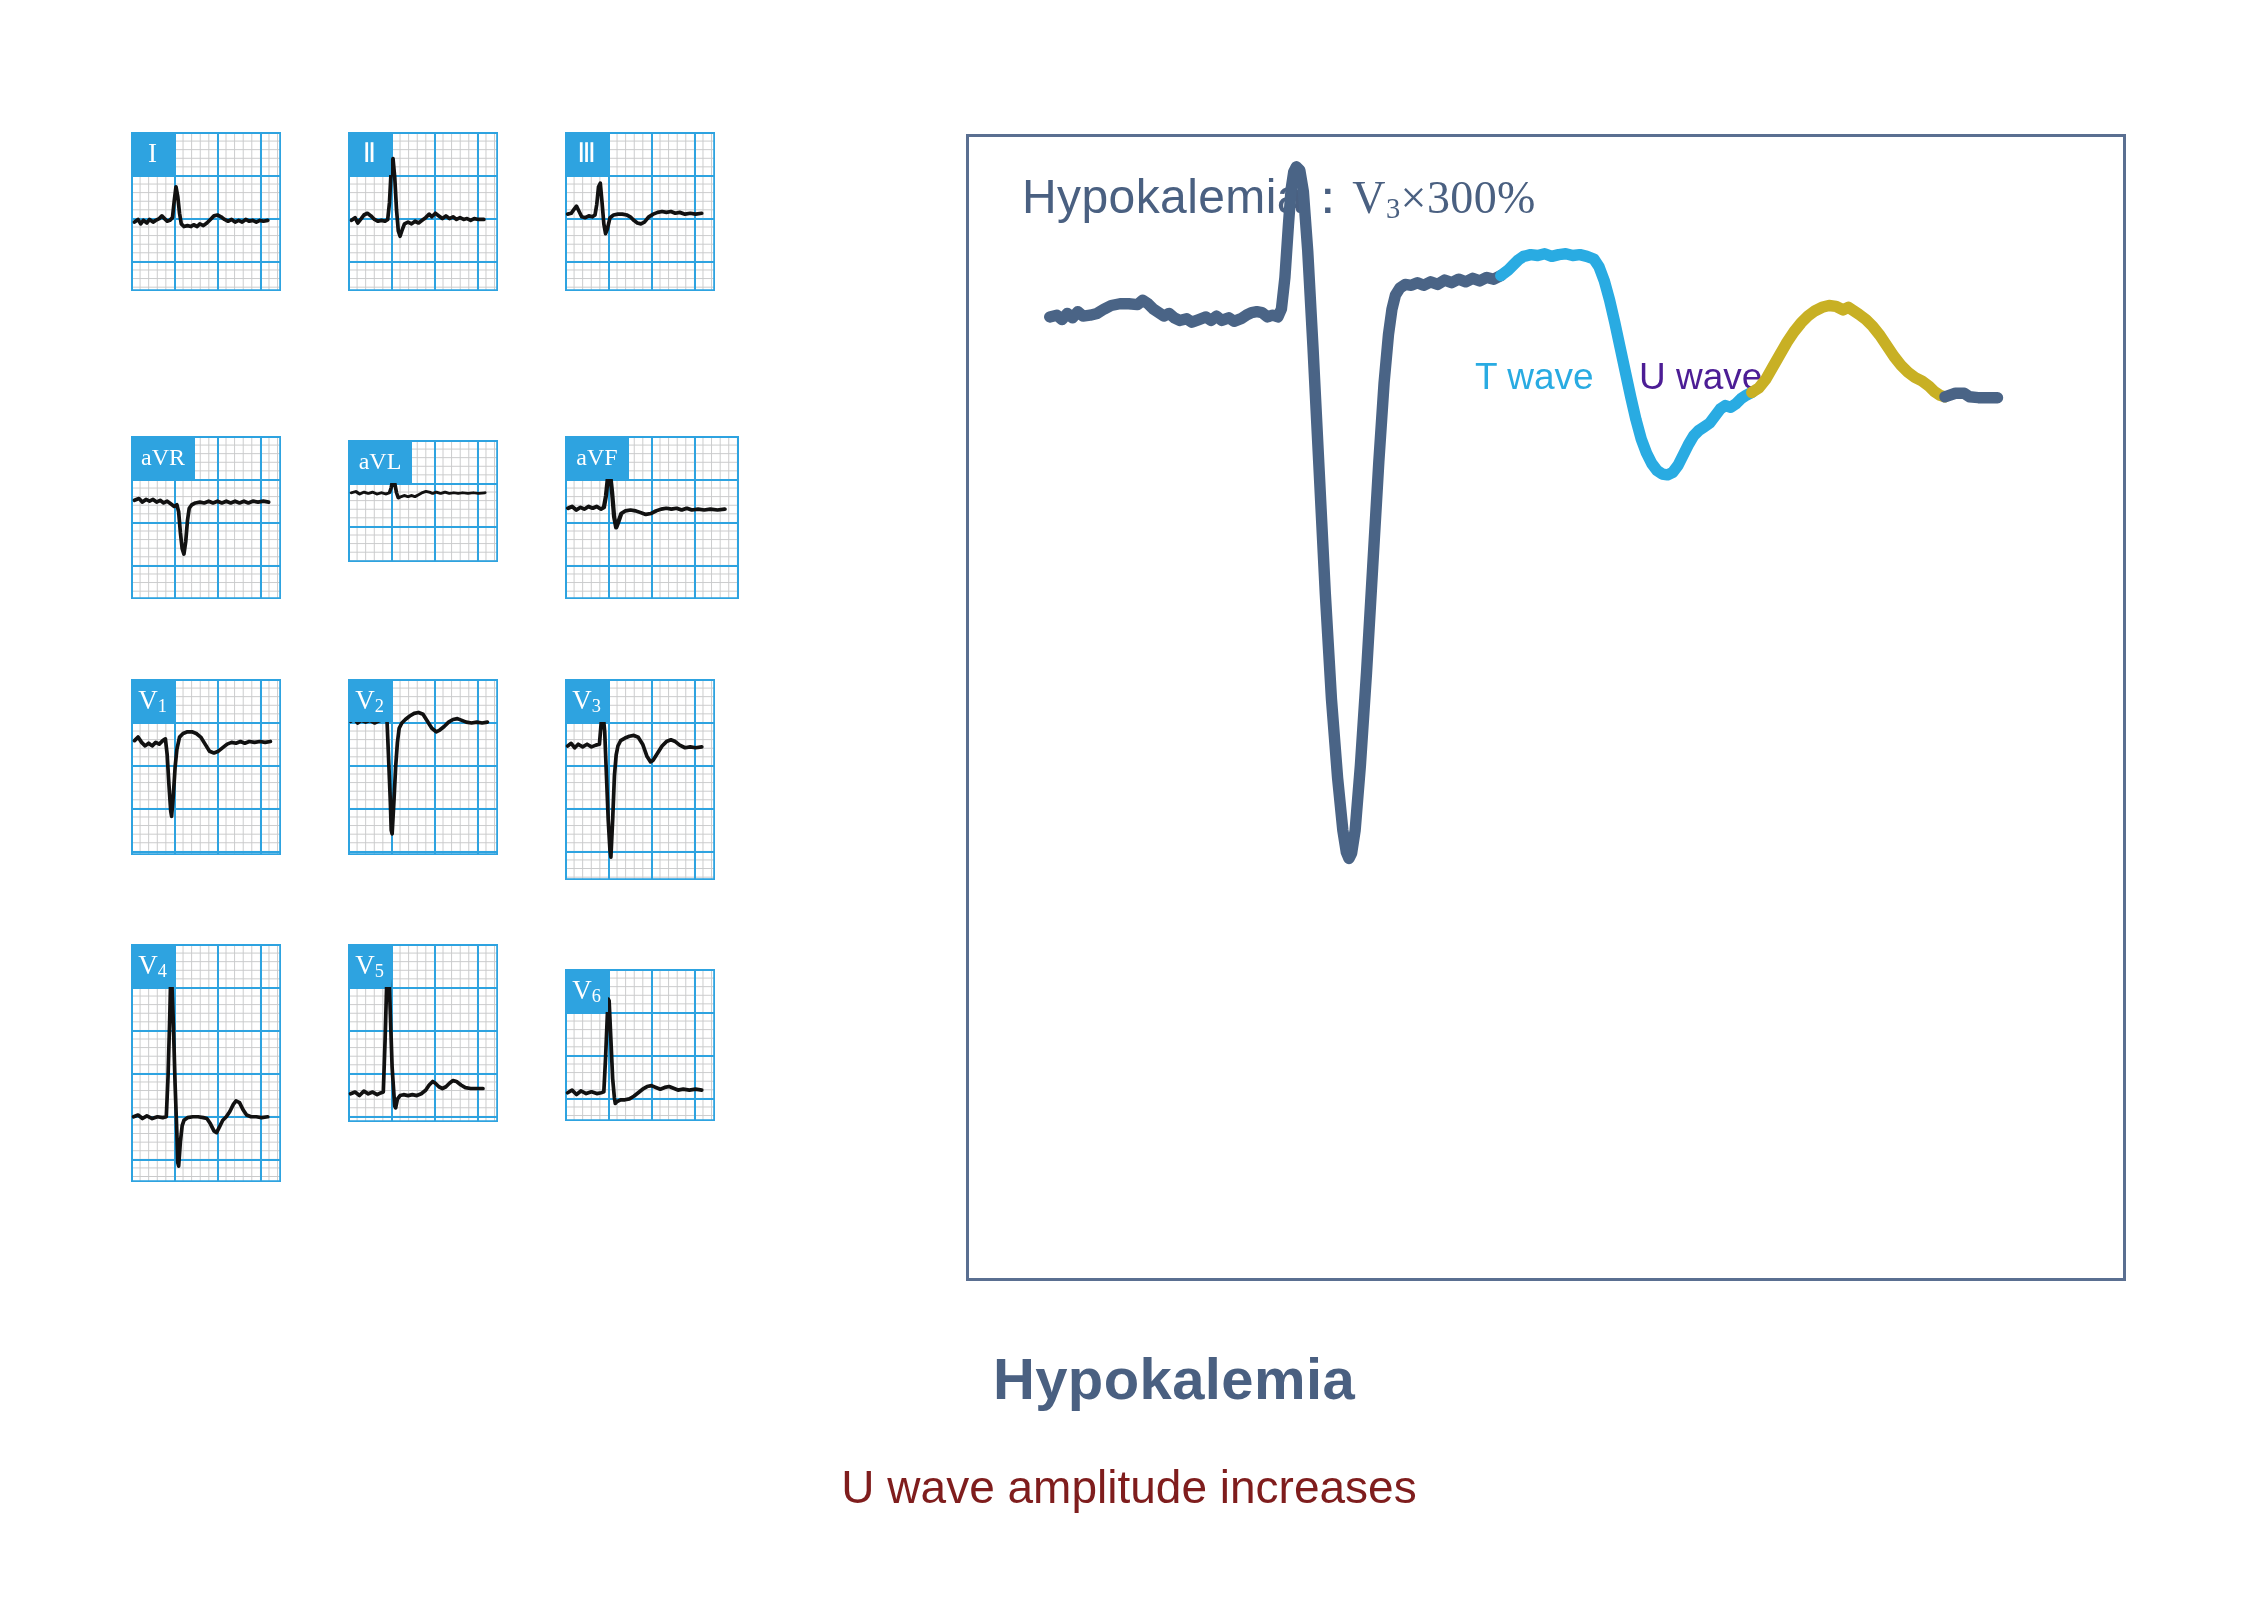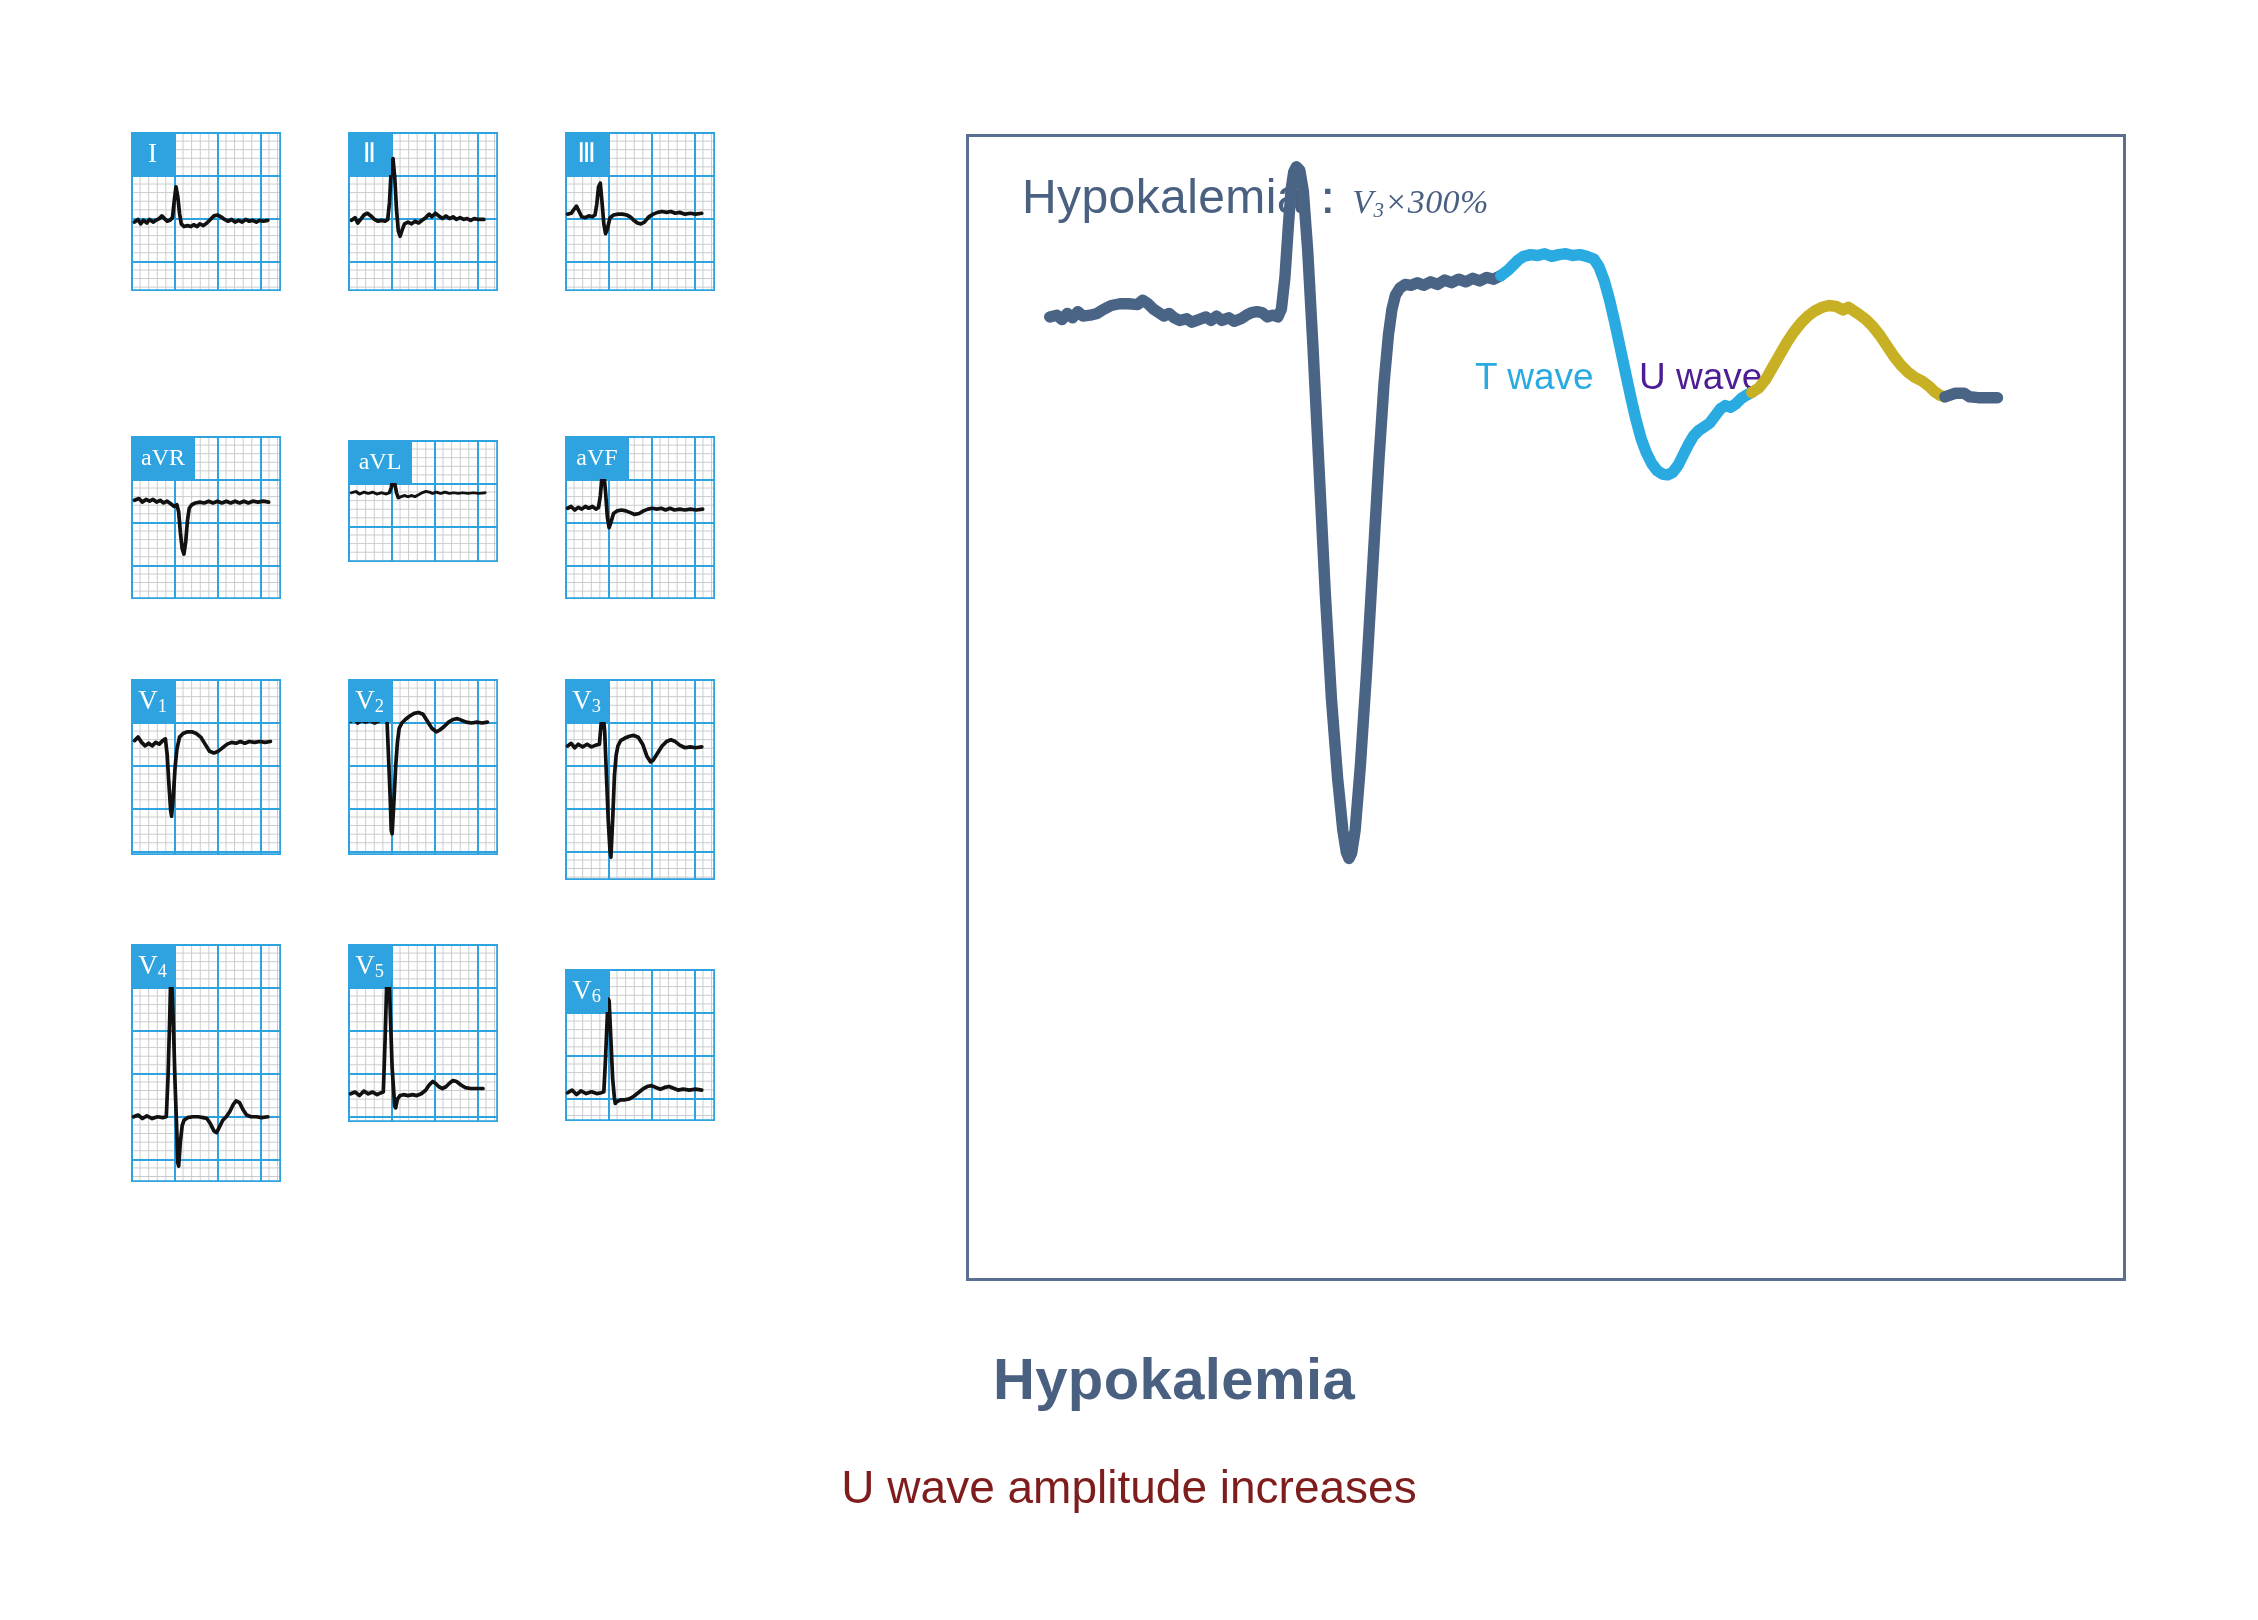--- a/index.html
+++ b/index.html
@@ -63,22 +63,21 @@
 
   #main-title{
     position:absolute;left:53px;top:28px;
     color:#4a6081;
     font-size:48px;
     white-space:nowrap;
     letter-spacing:0.4px;
   }
   #main-title .serif{
     font-family:"Liberation Serif", serif;
-    font-size:34px;
-    font-style:italic;
+    font-size:46px;
   }
   #main-title .serif sub{font-size:0.62em;vertical-align:-0.18em;}
 
   .wave-label{
     position:absolute;
     font-size:37px;
     white-space:nowrap;
   }
   #t-wave-label{left:506px;top:219px;}
   #u-wave-label{left:670px;top:219px;}
@@ -135,21 +134,21 @@
     </svg>
   </div>
 
   <div class="lead-panel" style="left:217px;top:308px;width:150px;height:122px;">
     <div class="lead-badge wide"><span>aVL</span></div>
     <svg class="lead-svg" viewBox="0 0 170 185" preserveAspectRatio="none">
       <path class="lead-trace" d="M4,80 L9,78 L13,82 L18,79 L23,81 L28,79 L33,82 L38,80 L43,82 L47,80 L49,72 L51,58 L53,66 L55,80 L57,88 L60,86 L64,84 L68,86 L72,84 L76,86 L80,83 L84,80 L88,78 L92,79 L96,81 L100,79 L105,81 L110,79 L115,81 L120,80 L125,81 L130,80 L136,81 L142,80 L148,81 L155,80"></path>
     </svg>
   </div>
 
-  <div class="lead-panel" style="left:434px;top:304px;width:150px;height:163px;">
+  <div class="lead-panel" style="left:434px;top:304px;width:174px;height:163px;">
     <div class="lead-badge wide"><span>aVF</span></div>
     <svg class="lead-svg" viewBox="0 0 170 185" preserveAspectRatio="none">
       <path class="lead-trace" d="M3,82 L7,80 L11,84 L15,81 L19,83 L23,80 L27,82 L31,80 L35,83 L38,81 L40,68 L42,46 L44,42 L46,64 L48,92 L50,104 L52,98 L55,88 L59,85 L64,84 L69,85 L74,87 L79,89 L84,88 L89,85 L94,83 L99,82 L104,83 L109,82 L114,84 L119,82 L124,84 L130,83 L136,84 L142,83 L149,84 L156,83"></path>
     </svg>
   </div>
 
   <div class="lead-panel" style="left:0px;top:547px;width:150px;height:176px;">
     <div class="lead-badge"><span>V</span><sub>1</sub></div>
     <svg class="lead-svg" viewBox="0 0 170 200" preserveAspectRatio="none">
       <path class="lead-trace" d="M4,70 L8,66 L12,72 L16,76 L20,73 L24,76 L28,72 L32,74 L36,70 L39,68 L41,86 L43,120 L45,150 L46,156 L48,132 L50,100 L52,80 L55,66 L59,62 L64,60 L69,60 L74,62 L79,66 L84,74 L89,82 L94,84 L99,82 L104,78 L109,74 L114,72 L119,73 L124,71 L129,73 L134,71 L140,72 L146,71 L152,72 L158,71"></path>

